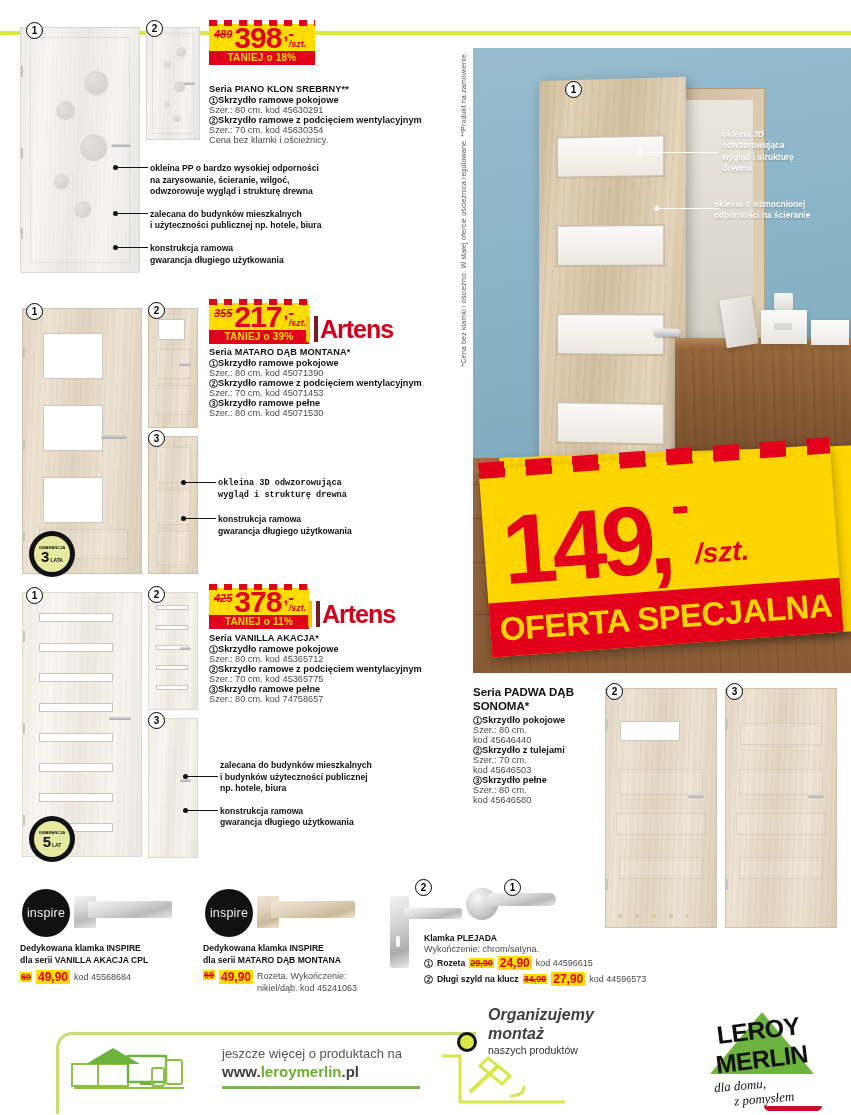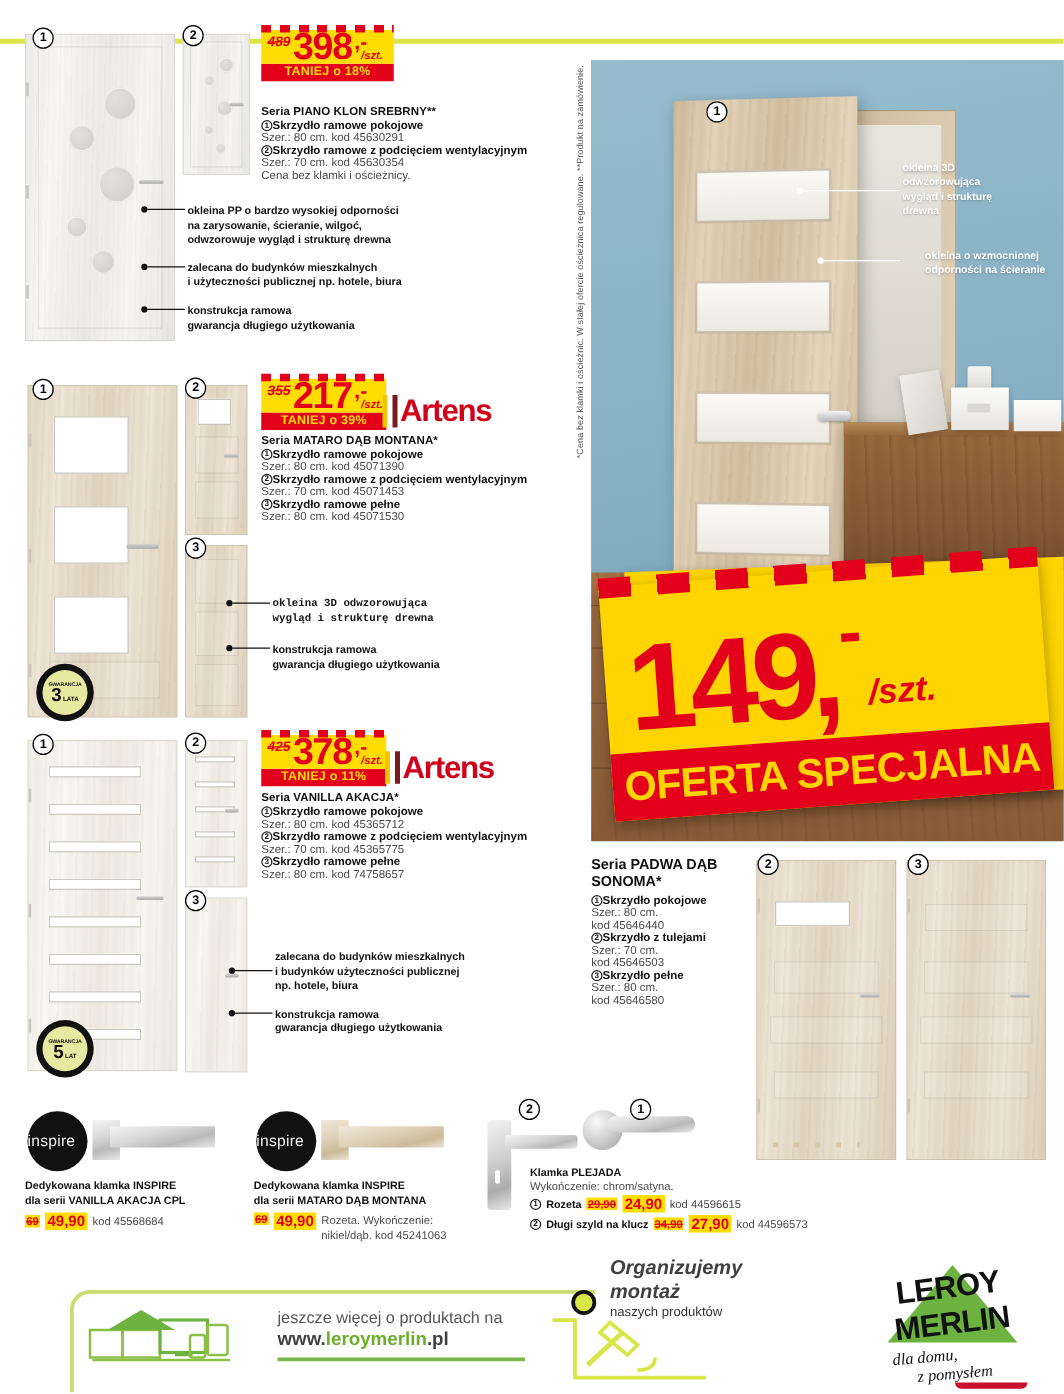--- a/index.html
+++ b/index.html
@@ -315,21 +315,21 @@
     writing-mode:vertical-rl; transform:rotate(180deg);
     font-size:7.2px; color:#555; letter-spacing:0.1px; white-space:nowrap;
   }
 
   
   .padwa-title { font-size:11.5px; font-weight:700; color:#111; line-height:1.18; }
 
   
   .insp {
     position:absolute; width:48px; height:48px; border-radius:50%;
-    background:#111; display:flex; align-items:center; justify-content:flex-start;
+    background:#111; display:flex; align-items:center; justify-content:center;
   }
   .insp span { color:#efefef; font-size:12.5px; letter-spacing:0.2px; }
   .hnd {
     position:absolute;
     background:linear-gradient(165deg,#f4f4f4 0%, #d8d8d8 40%, #b9b9b9 70%, #e8e8e8 100%);
   }
   .hnd.wood {
     background:linear-gradient(165deg,#efe7d8 0%, #ded0b7 45%, #cbb998 75%, #ece3d2 100%);
   }
   .cap { font-size:8.6px; font-weight:700; color:#111; line-height:1.45; }
@@ -700,21 +700,21 @@
 
     <div class="numdot" style="position:absolute;left:92px;top:33px;z-index:5;">1</div>
 
     <div class="callout-line" style="left:168px;top:104px;width:78px;"></div>
     <div class="callout-txt" style="left:249px;top:81px;white-space:pre-line;">okleina 3D
 odwzorowująca
 wygląd i strukturę
 drewna</div>
 
     <div class="callout-line" style="left:185px;top:160px;width:62px;"></div>
-    <div class="callout-txt" style="left:267px;top:151px;white-space:pre-line;">okleina o wzmocnionej
+    <div class="callout-txt" style="left:241px;top:151px;white-space:pre-line;">okleina o wzmocnionej
 odporności na ścieranie</div>
   </div>
 
   <div class="banner">
     <div class="back"></div>
     <div class="card">
       <div class="teeth"></div>
       <div class="price">
         <span class="n">149</span>
         <span class="comma">,</span>

